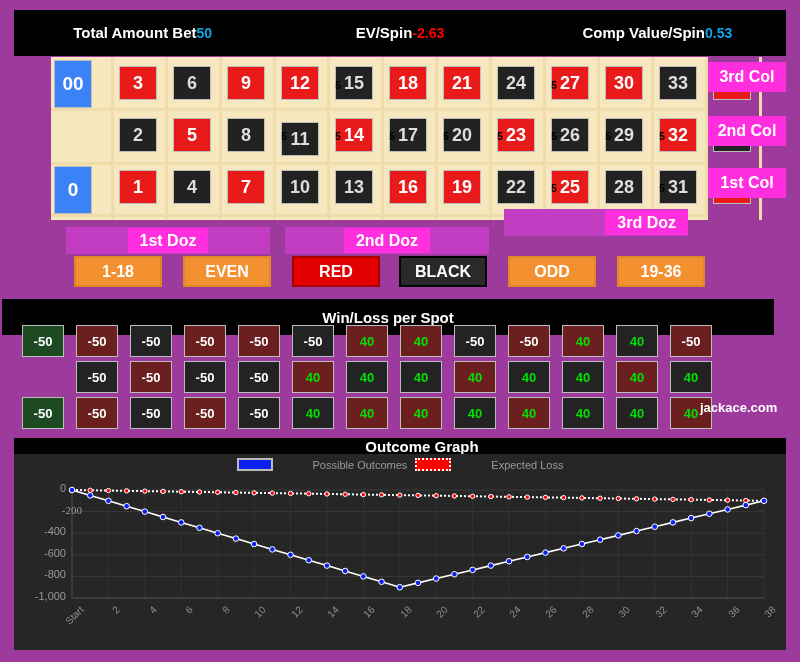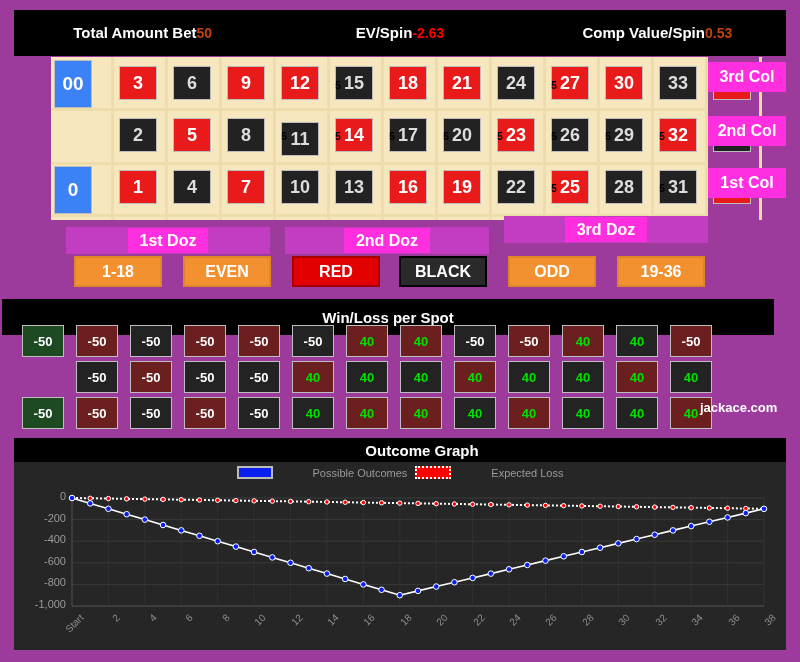--- a/index.html
+++ b/index.html
@@ -11,21 +11,21 @@
   }
   .app{position:relative;width:800px;height:662px;background:#9c3b9c;}
 
   
   .statbar{
     position:absolute;left:14px;top:10px;width:772px;height:46px;
     background:#000;display:flex;
   }
   .statcell{flex:1;display:flex;flex-direction:row;align-items:center;justify-content:center;}
   .statlabel{color:#fff;font-size:15px;font-weight:bold;line-height:18px;}
-  .statvalue{color:#c2410c;font-size:14px;font-weight:bold;line-height:18px;}
+  .statvalue{color:#0ea5e9;font-size:14px;font-weight:bold;line-height:18px;}
   .statvalue.neg{color:#ff0000;}
 
   
   .felt{
     position:absolute;left:51px;top:57px;width:655px;height:163px;
     background:#f6e7bf;
   }
   .felt .vline{position:absolute;top:0;bottom:0;width:3px;background:#efdcab;}
   .felt .hline{position:absolute;left:0;right:0;height:3px;background:#efdcab;}
   .zerocell{
@@ -93,21 +93,21 @@
   .wlcell.gbg{background:#1e4a22;}
   .wlcell .loss{color:#ffffff;}
   .wlcell .win{color:#00e000;}
   .brand{
     position:absolute;left:700px;top:400px;color:#fff;
     font-size:13px;font-weight:bold;
   }
 
   
   .graphwrap{position:absolute;left:14px;top:438px;width:772px;height:212px;background:#262626;}
-  .graphhead{height:24px;background:#000;color:#fff;font-size:15px;font-weight:bold;
+  .graphhead{height:16px;background:#000;color:#fff;font-size:15px;font-weight:bold;
     display:flex;align-items:center;justify-content:center;padding-left:44px;}
   .plot{position:relative;width:772px;height:188px;background:#262626;}
   .legend{position:absolute;left:0;top:4px;width:772px;display:flex;justify-content:center;
     align-items:center;gap:8px;}
   .legend .sw{width:36px;height:13px;border:2px solid #bbb;box-sizing:border-box;}
   .legend .sw.blue{background:#0a20ee;}
   .legend .sw.red{background:#ff0000;border-style:dotted;border-color:#fff;}
   .legend .lbl{color:#9a9a9a;font-size:11px;margin-left:32px;}
   .ytick{position:absolute;color:#9a9a9a;font-size:11px;text-align:right;width:52px;}
   .xtick{position:absolute;color:#8d8d8d;font-size:10px;
@@ -194,21 +194,21 @@
   <div class="colbet" id="col3">3rd Col</div>
   <div class="colbet" id="col2">2nd Col</div>
   <div class="colbet" id="col1">1st Col</div>
 
   <div class="dozbet" id="doz1" style="left:66px;top:227px;width:204px;">
     <span>1st Doz</span>
   </div>
   <div class="dozbet" id="doz2" style="left:285px;top:227px;width:204px;">
     <span>2nd Doz</span>
   </div>
-  <div class="dozbet" id="doz3" style="left:504px;top:216px;width:204px;">
+  <div class="dozbet" id="doz3" style="left:504px;top:209px;width:184px;justify-content:flex-end;">
     <span>3rd Doz</span>
   </div>
 
   <div class="evenbet" style="left:74px;top:256px;width:88px;">1-18</div>
   <div class="evenbet" style="left:183px;top:256px;width:88px;">EVEN</div>
   <div class="evenbet red" style="left:292px;top:256px;width:88px;">RED</div>
   <div class="evenbet black" style="left:399px;top:256px;width:88px;">BLACK</div>
   <div class="evenbet" style="left:508px;top:256px;width:88px;">ODD</div>
   <div class="evenbet" style="left:617px;top:256px;width:88px;">19-36</div>
 
@@ -444,21 +444,21 @@
           <circle cx="622.5263157894736" cy="77.03999999999999" r="2.8" fill="#0a20ee" stroke="#ffffff" stroke-width="1"></circle>
           <circle cx="640.7368421052631" cy="72.72" r="2.8" fill="#0a20ee" stroke="#ffffff" stroke-width="1"></circle>
           <circle cx="658.9473684210526" cy="68.4" r="2.8" fill="#0a20ee" stroke="#ffffff" stroke-width="1"></circle>
           <circle cx="677.1578947368421" cy="64.08" r="2.8" fill="#0a20ee" stroke="#ffffff" stroke-width="1"></circle>
           <circle cx="695.3684210526316" cy="59.760000000000005" r="2.8" fill="#0a20ee" stroke="#ffffff" stroke-width="1"></circle>
           <circle cx="713.578947368421" cy="55.44" r="2.8" fill="#0a20ee" stroke="#ffffff" stroke-width="1"></circle>
           <circle cx="731.7894736842105" cy="51.120000000000005" r="2.8" fill="#0a20ee" stroke="#ffffff" stroke-width="1"></circle>
           <circle cx="750" cy="46.8" r="2.8" fill="#0a20ee" stroke="#ffffff" stroke-width="1"></circle>
         </svg>
         <div class="ytick" style="left: 0px; top: 28px;">0</div>
-        <div class="ytick" style="left: 0px; top: 49.6px;">-200</div>
+        <div class="ytick" style="left: 16px; top: 49.6px; font-family: Liberation Serif, serif;">-200</div>
         <div class="ytick" style="left: 0px; top: 71.2px;">-400</div>
         <div class="ytick" style="left: 0px; top: 92.8px;">-600</div>
         <div class="ytick" style="left: 0px; top: 114.4px;">-800</div>
         <div class="ytick" style="left: 0px; top: 136px;">-1,000</div>
         <div class="xtick" style="left: 24px; top: 150px;">Start</div>
         <div class="xtick" style="left: 60.4211px; top: 150px;">2</div>
         <div class="xtick" style="left: 96.8421px; top: 150px;">4</div>
         <div class="xtick" style="left: 133.263px; top: 150px;">6</div>
         <div class="xtick" style="left: 169.684px; top: 150px;">8</div>
         <div class="xtick" style="left: 206.105px; top: 150px;">10</div>

